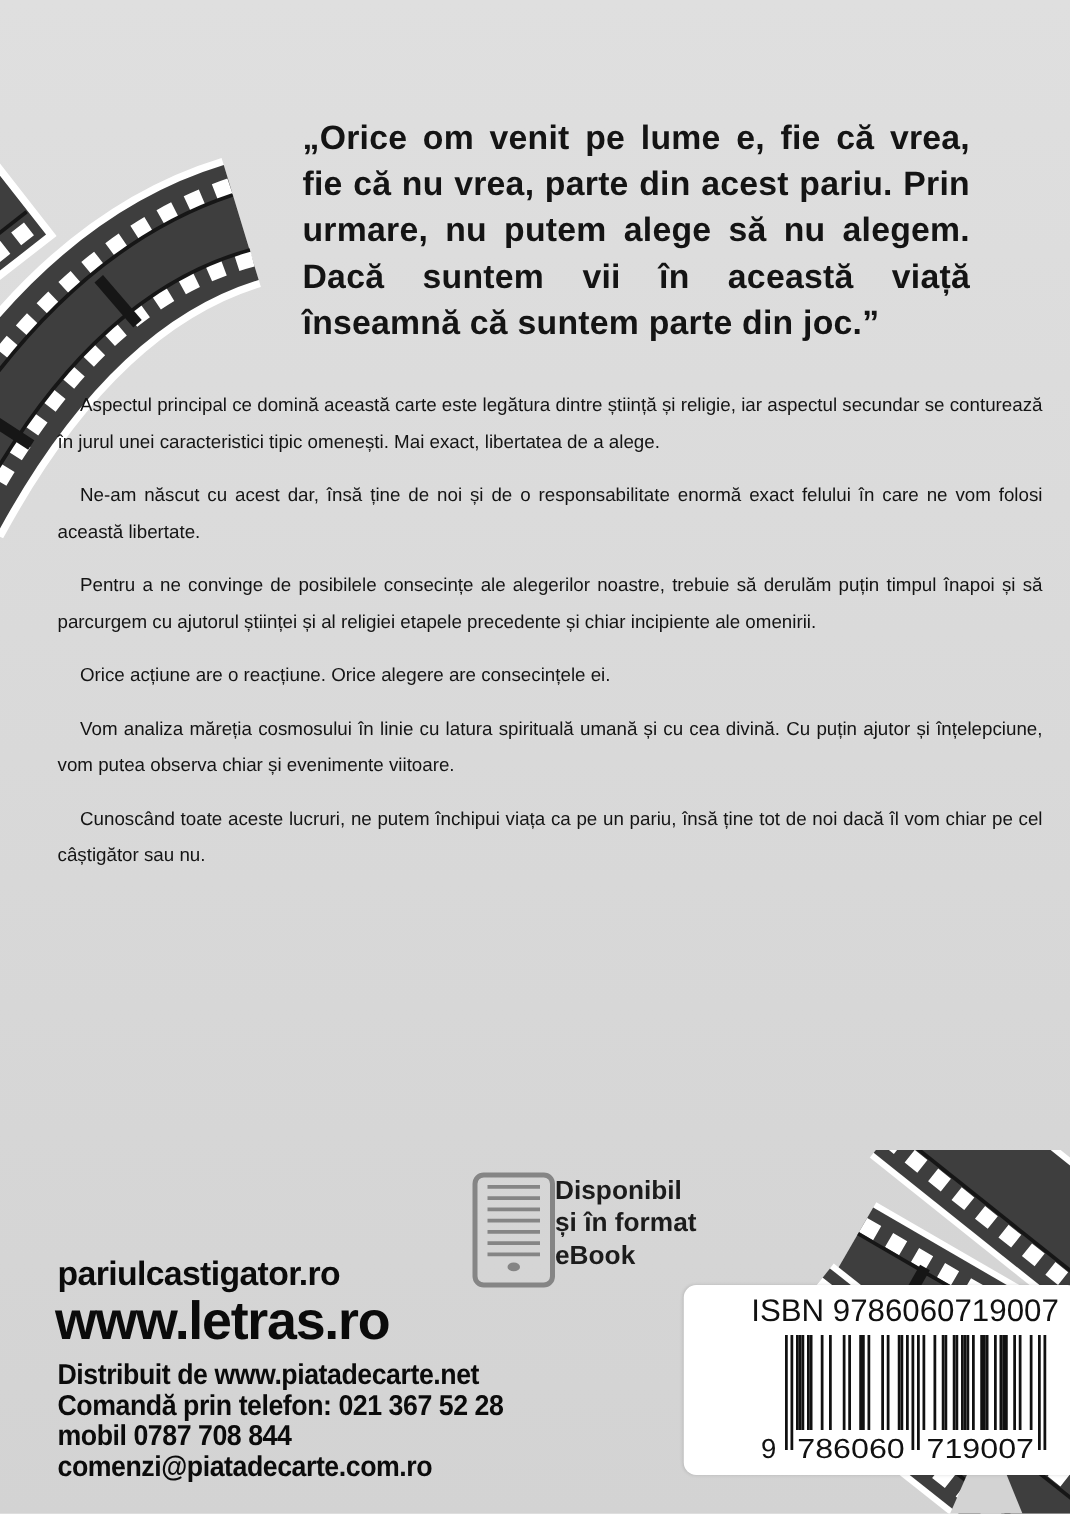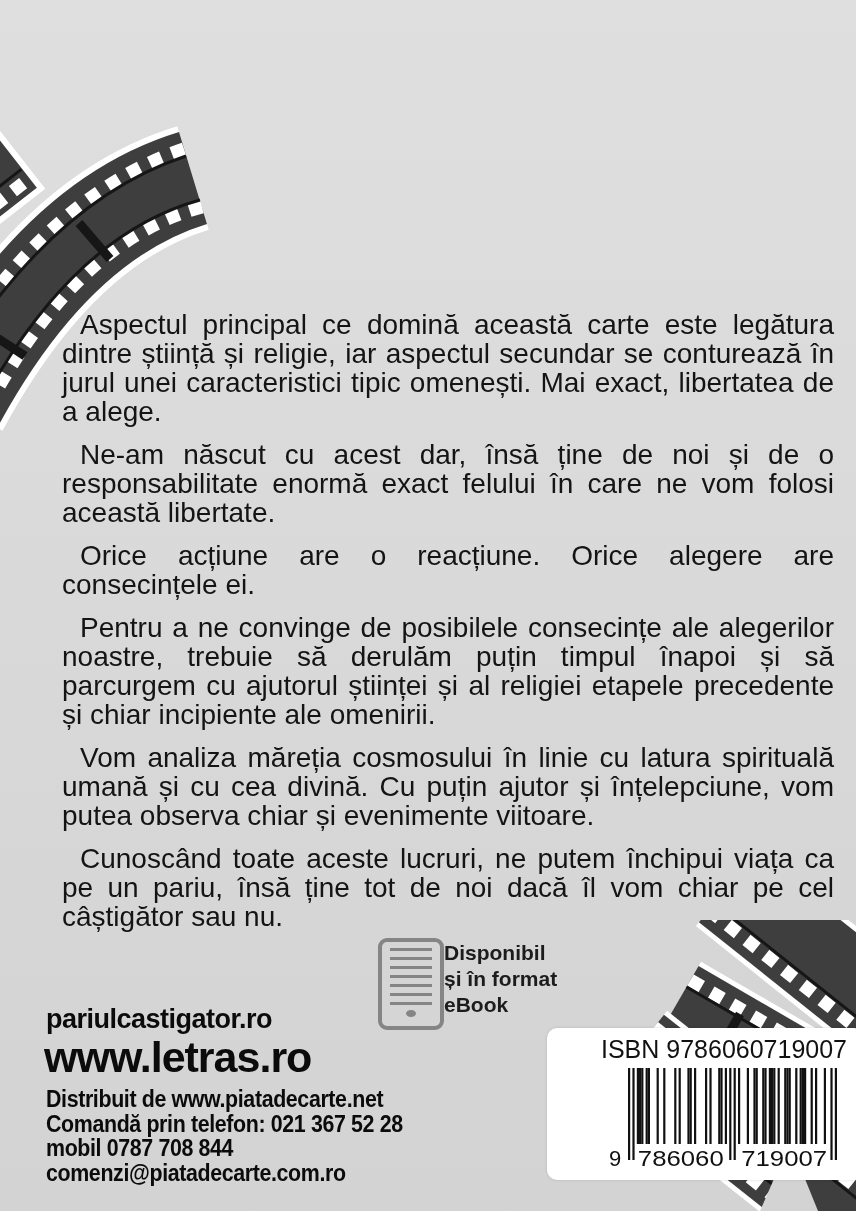--- a/index.html
+++ b/index.html
@@ -21,21 +21,21 @@
   .f-notch{fill:var(--bg_bottom);}
   
   #quote{
     position:absolute; left:242px; top:92px; width:534px;
     font-size:27px; line-height:37px; font-weight:bold;
     text-align:justify; letter-spacing:.2px;
   }
   
   #synopsis{position:absolute; left:46px; top:310px; width:788px;}
   #synopsis p{
-    margin:0 0 14px 16px; font-size:28px; line-height:29px;
+    margin:0 0 14px 0; font-size:15px; line-height:29px;
     text-align:justify; text-indent:18px;
   }
   
   #ebook-icon{
     position:absolute; left:378px; top:938px; width:58px; height:84px;
     border:4px solid var(--icon_gray); border-radius:9px; background:transparent;
   }
   #ebook-icon .ln{height:3px; background:var(--icon_gray); margin:6px 8px 0 8px;}
   #ebook-icon .dot{width:10px;height:7px;border-radius:50%;background:var(--icon_gray);margin:5px auto 0 auto;}
   #ebook-label{
@@ -100,26 +100,27 @@
 
     <path class="f-outline" stroke-width="100" d="M 80,130 L 315,316"></path>
     <path class="f-body" stroke-width="90" d="M 80,130 L 315,316"></path>
     <line class="f-holes" x1="98" y1="107" x2="333" y2="293"></line>
     <line class="f-holes" x1="62" y1="153" x2="297" y2="339"></line>
     <line class="f-inner" x1="93" y1="114" x2="328" y2="300"></line>
     <line class="f-inner" x1="67" y1="146" x2="302" y2="332"></line>
     <polygon class="f-notch" points="234,222 204,291 262,291"></polygon>
   </svg>
 
+  <div id="quote">„Orice om venit pe lume e, fie că vrea, fie că nu vrea, parte din acest pariu. Prin urmare, nu putem alege să nu alegem. Dacă suntem vii în această viață înseamnă că suntem parte din joc.”</div>
 
   <div id="synopsis">
     <p>Aspectul principal ce domină această carte este legătura dintre știință și religie, iar aspectul secundar se conturează în jurul unei caracteristici tipic omenești. Mai exact, libertatea de a alege.</p>
     <p>Ne-am născut cu acest dar, însă ține de noi și de o responsabilitate enormă exact felului în care ne vom folosi această libertate.</p>
+    <p>Pentru a ne convinge de posibilele consecințe ale alegerilor noastre, trebuie să derulăm puțin timpul înapoi și să parcurgem cu ajutorul științei și al religiei etapele precedente și chiar incipiente ale omenirii.</p>
     <p>Orice acțiune are o reacțiune. Orice alegere are consecințele ei.</p>
-    <p>Pentru a ne convinge de posibilele consecințe ale alegerilor noastre, trebuie să derulăm puțin timpul înapoi și să parcurgem cu ajutorul științei și al religiei etapele precedente și chiar incipiente ale omenirii.</p>
     <p>Vom analiza măreția cosmosului în linie cu latura spirituală umană și cu cea divină. Cu puțin ajutor și înțelepciune, vom putea observa chiar și evenimente viitoare.</p>
     <p>Cunoscând toate aceste lucruri, ne putem închipui viața ca pe un pariu, însă ține tot de noi dacă îl vom chiar pe cel câștigător sau nu.</p>
   </div>
 
   <div id="ebook-icon">
     <div class="ln"></div>
       <div class="ln"></div>
       <div class="ln"></div>
       <div class="ln"></div>
     <div class="ln"></div>

